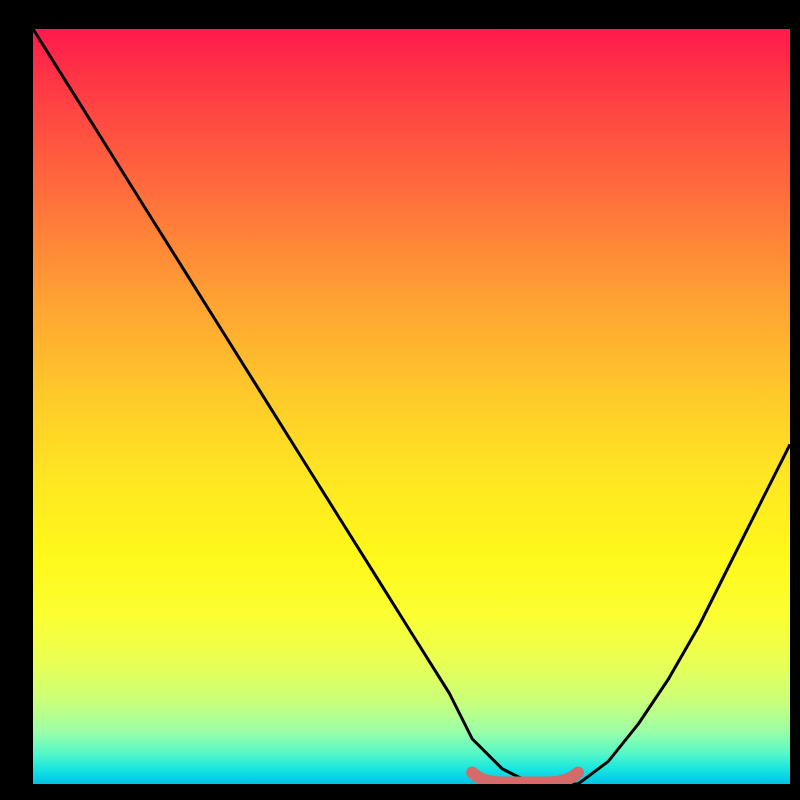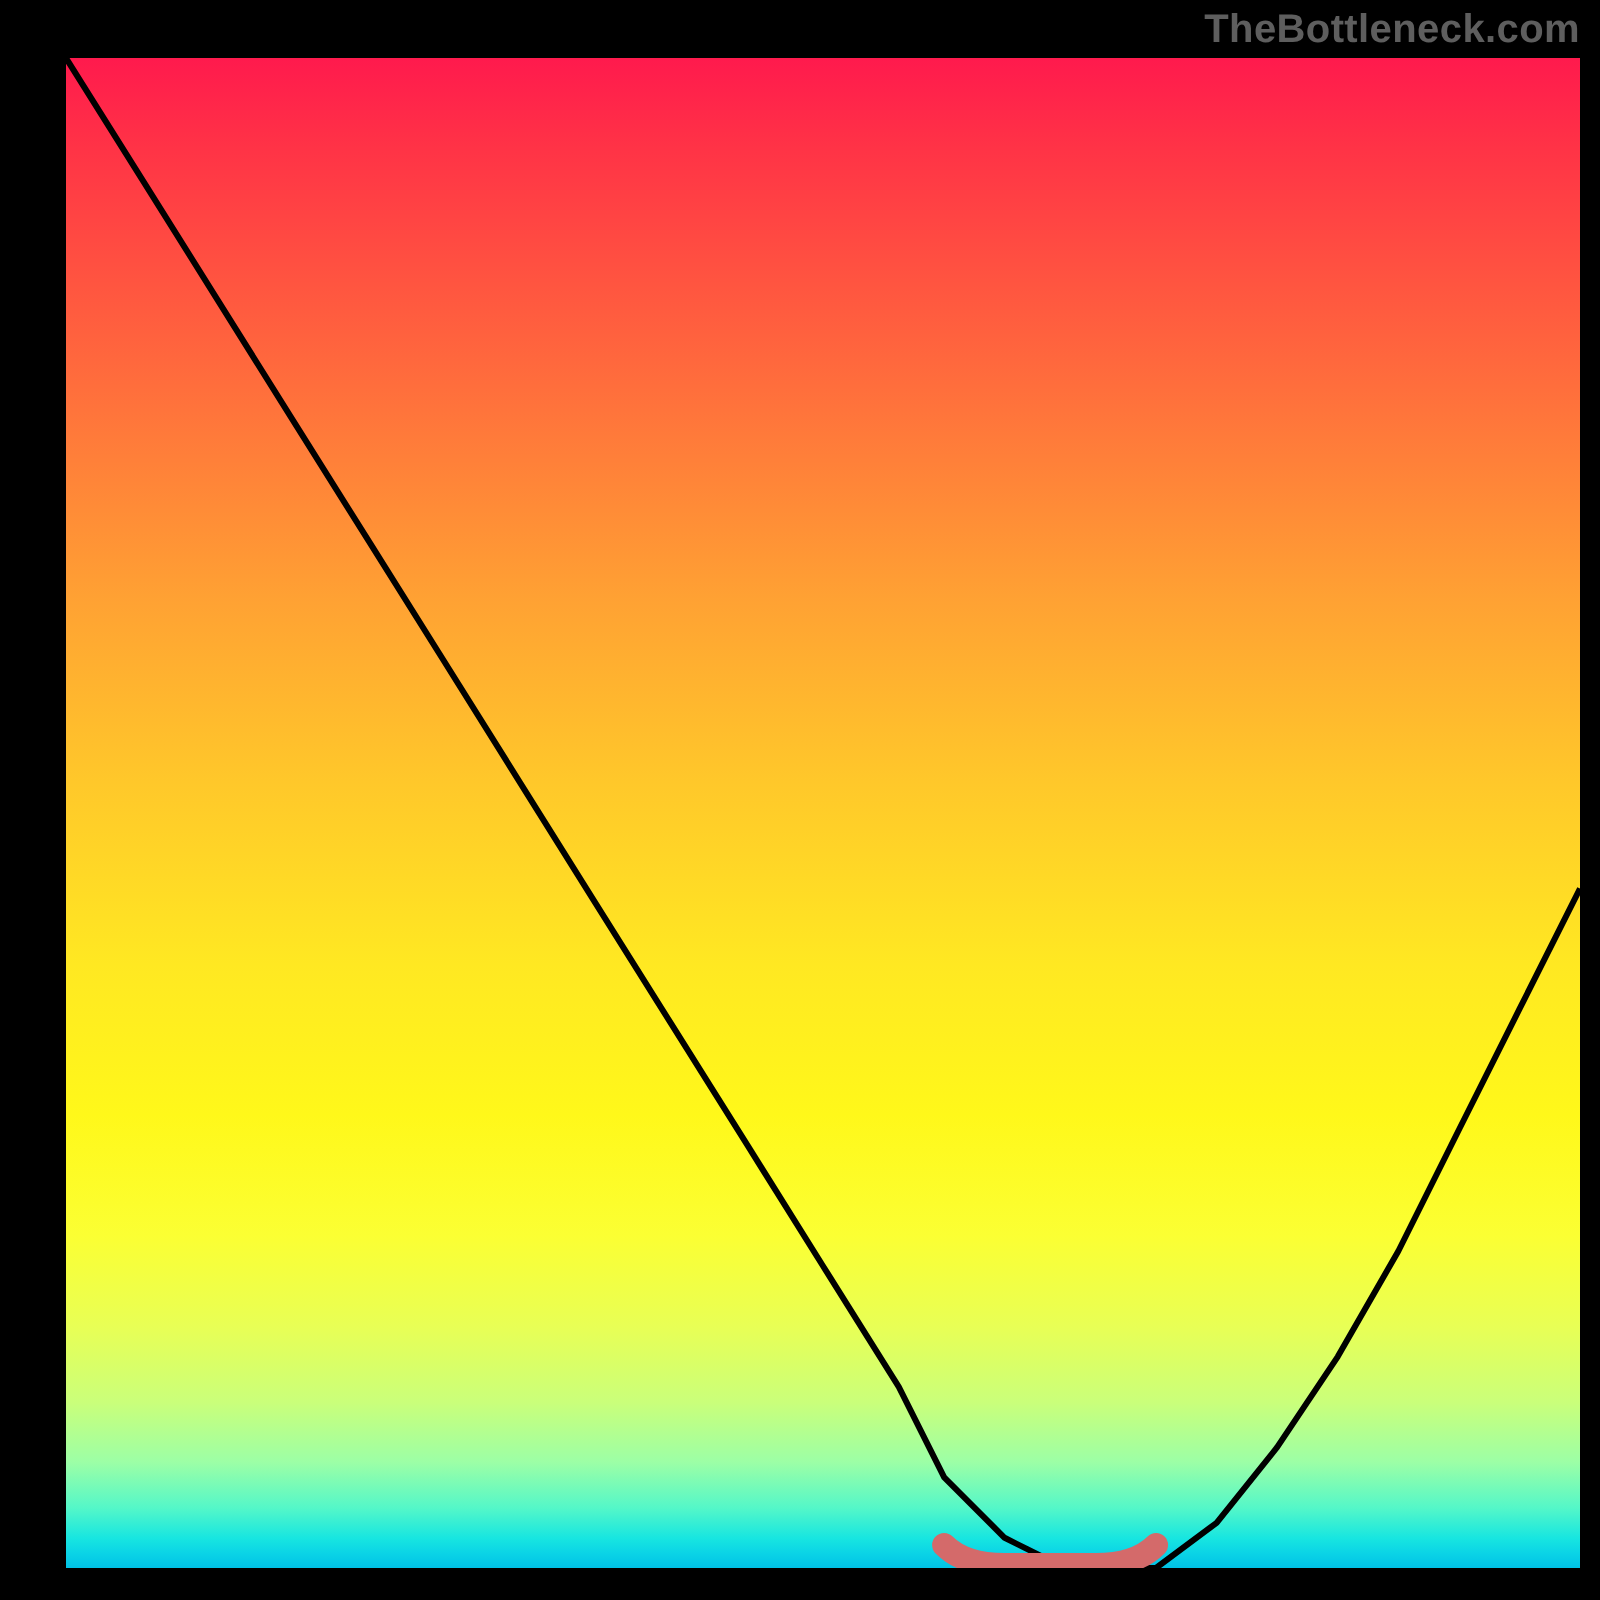--- a/index.html
+++ b/index.html
@@ -55,15 +55,14 @@
 <body>
 <div class="wrap">
 
   <div class="plot-area" style="left: 33px; top: 29px; width: 757px; height: 755px;"></div>
 
   <svg class="overlay" width="757" height="755" viewBox="0 0 757 755" style="left: 33px; top: 29px;">
       <path d="M0.0 0.0 L37.9 60.4 L75.7 120.8 L113.5 181.2 L151.4 241.6 L189.3 302.0 L227.1 362.4 L264.9 422.8 L302.8 483.2 L340.7 543.6 L378.5 604.0 L416.4 664.4 L439.1 709.7 L469.3 739.9 L499.6 755.0 L529.9 755.0 L545.0 755.0 L575.3 732.4 L605.6 694.6 L635.9 649.3 L666.2 596.5 L696.4 536.0 L726.7 475.6 L757.0 415.3 " fill="none" stroke="#000000" stroke-width="3" stroke-linejoin="round"></path>
       <path d="M 439.05999999999995 743.45 Q 449.05999999999995 753.45 469.05999999999995 753.45 L 515.04 753.45 Q 535.04 753.45 545.04 743.45" fill="none" stroke="#d46a6a" stroke-width="12" stroke-linecap="round"></path>
     </svg>
 
-  <div class="watermark">TheBottleneck.com</div>
 
 </div>
 
 </body></html>

